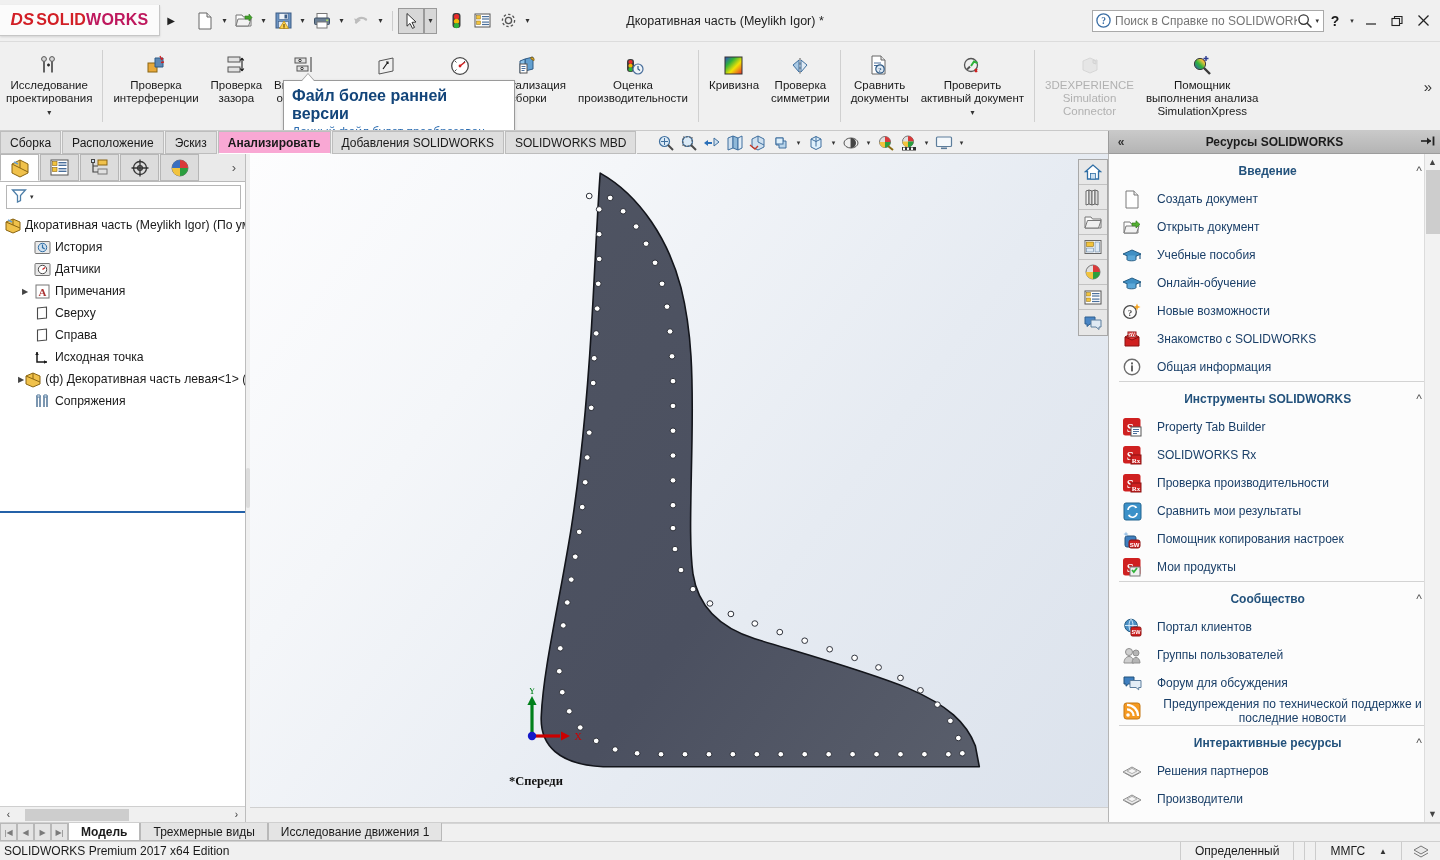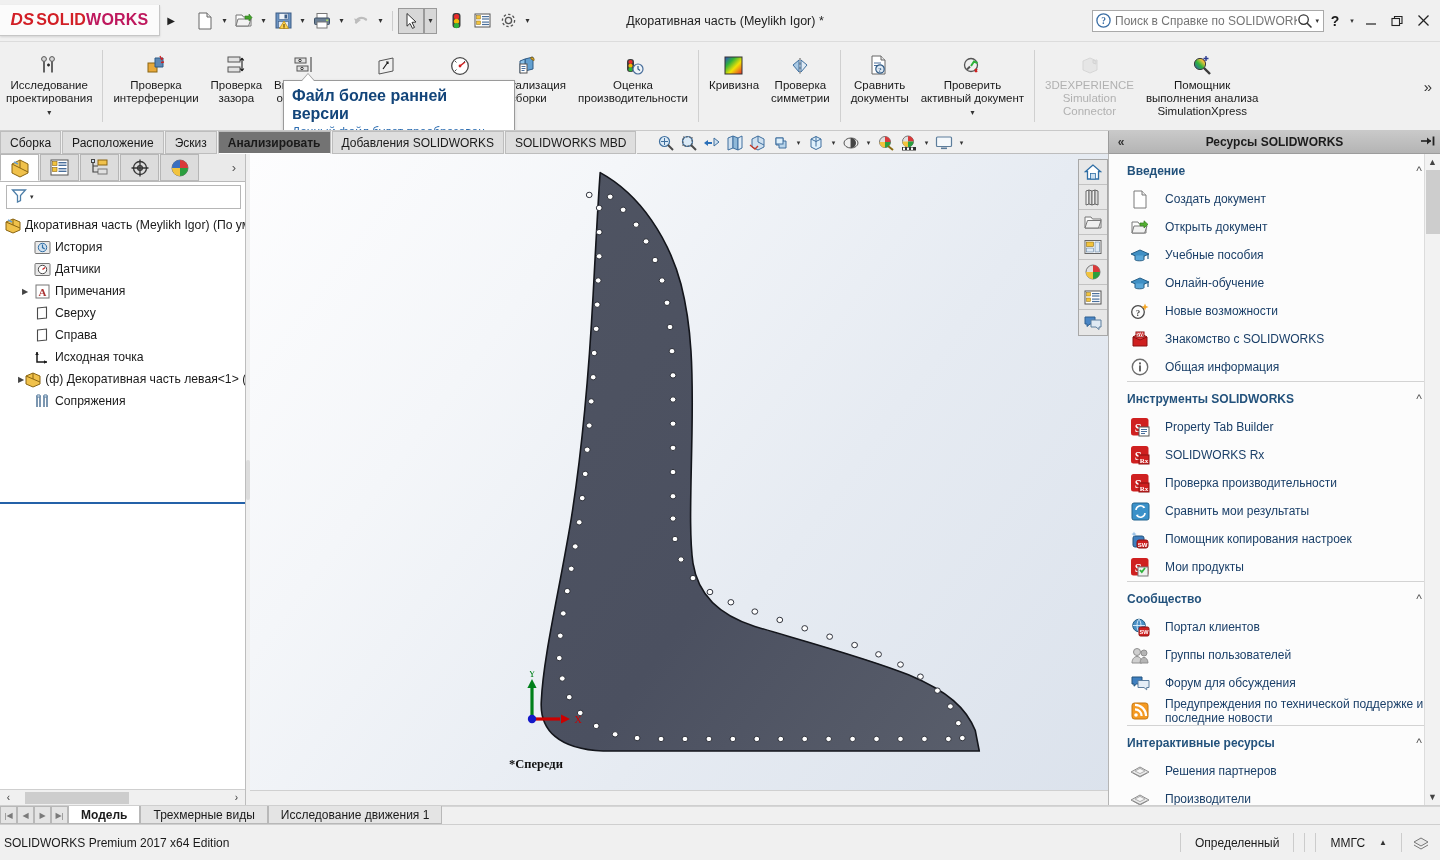--- a/index.html
+++ b/index.html
@@ -79,21 +79,21 @@
     background:#9a9a9a; clip-path:polygon(50% 0, 100% 100%, 0 100%); z-index:-1;
   }
 
   
   .tabrow { height:23px; min-height:23px; display:flex; align-items:stretch; background:#f0f0f0; position:relative; }
   .tabrow .tabs { display:flex; align-items:stretch; }
   .tab {
     display:flex; align-items:center; padding:0 9px; font-size:12px; color:#1a1a1a;
     background:#dedede; border:1px solid #bdbdbd; border-bottom:1px solid #bdbdbd; margin-right:1px;
   }
-  .tab.active { background:#737373; font-weight:bold; border-bottom:1px solid #fff; }
+  .tab.active { background:#f9a8d4; font-weight:bold; border-bottom:1px solid #fff; }
   .tabrow-fill { flex:1; border-bottom:1px solid #bdbdbd; }
 
   
   .hud { position:absolute; left:655px; top:0; height:23px; display:flex; align-items:center; gap:1px; }
   .hud .hb { width:22px; height:22px; display:flex; align-items:center; justify-content:center; }
   .hud .hc { width:11px; height:22px; display:flex; align-items:center; justify-content:center; font-size:7px; color:#333; }
 
   
   .rp-header {
     position:absolute; right:0; top:0; width:332px; height:23px;
@@ -140,21 +140,21 @@
   .vtoolbar .vb { height:25px; display:flex; align-items:center; justify-content:center; border-bottom:1px solid #c2c2c2; }
   .vtoolbar .vb:last-child { border-bottom:0; }
   .axis { position:absolute; left:272px; bottom:72px; width:64px; height:62px; }
   .viewlabel { position:absolute; left:259px; bottom:33px; font-family:"Liberation Serif", serif;
      font-weight:bold; font-size:12.5px; color:#111; }
   .vp-hscroll { position:absolute; left:0; right:0; bottom:0; height:15px; background:#f0f0f0; border-top:1px solid #d0d0d0; }
 
   
   .rightpanel { width:332px; min-width:332px; background:#fcfcfc; border-left:1px solid #b5b5b5;
      display:flex; flex-direction:column; position:relative; overflow:hidden; }
-  .rp-scrollarea { flex:1; overflow:hidden; padding:0 12px 0 18px; position:relative; }
+  .rp-scrollarea { flex:1; overflow:hidden; padding:0 12px 0 10px; position:relative;text-align:center; }
   .rp-sec { border-top:1px solid #d3d3d3; }
   .rp-sec:first-child { border-top:0; }
   .rp-sec-hd { display:flex; align-items:center; height:28px; margin-top:3px; }
   .rp-sec-hd .t { font-weight:bold; font-size:12px; color:#23527c; flex:1; }
   .rp-sec-hd .cv { font-size:12px; color:#555; padding-right:6px; }
   .rp-item { display:flex; align-items:center; min-height:28px; font-size:12px; color:#1a3f68;gap:12px; }
   .rp-item .ri { width:26px; min-width:26px; display:flex; align-items:center; justify-content:center; }
   .rp-item .lnk { line-height:14px; }
   .rp-scroll { position:absolute; right:0; top:0; bottom:0; width:16px; background:#f2f2f2; border-left:1px solid #dcdcdc; }
   .rp-scroll .ar { height:16px; display:flex; align-items:center; justify-content:center; font-size:9px; color:#444; }
@@ -163,21 +163,21 @@
   
   .doctabs { height:19px; min-height:19px; display:flex; align-items:stretch; background:#f0f0f0; border-top:1px solid #cfcfcf;}
   .navbtns { display:flex; align-items:stretch; }
   .navbtns .nb { width:17px; display:flex; align-items:center; justify-content:center;
     background:#e4e4e4; border:1px solid #b8b8b8; font-size:8px; color:#7a7a7a; }
   .dtab { display:flex; align-items:center; padding:0 12px; font-size:12px; background:#e4e4e4;
      border:1px solid #b8b8b8; border-top:0; }
   .dtab.active { background:#fff; font-weight:bold; }
   .dt-fill { flex:1; border-top:1px solid #d5d5d5; }
 
-  .statusbar { height:36px; min-height:19px; display:flex; align-items:center; background:#f0f0f0;
+  .statusbar { height:19px; min-height:19px; display:flex; align-items:center; background:#f0f0f0;
      border-top:1px solid #cfcfcf; font-size:12px; color:#1a1a1a; padding-left:4px; }
   .sb-right { margin-left:auto; display:flex; align-items:center; }
   .sb-cell { padding:0 14px; border-left:1px solid #cccccc; height:19px; display:flex; align-items:center; }
   .sb-tiny { width:11px; border-left:1px solid #cccccc; height:19px; }
 </style>
 </head>
 <body>
 
 <div id="app">
 

